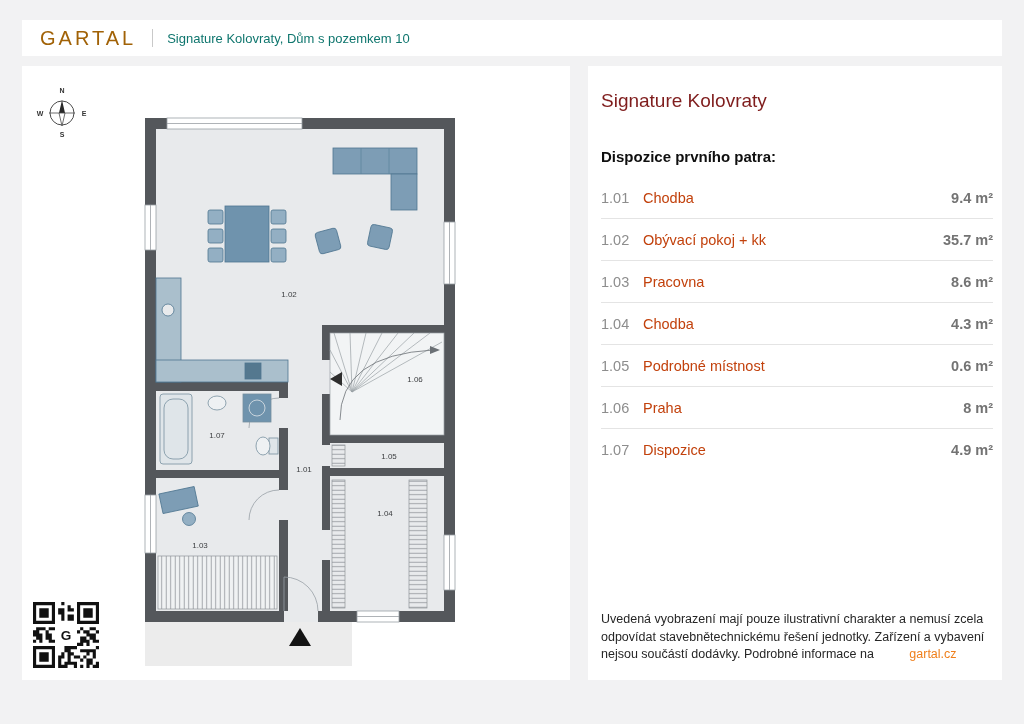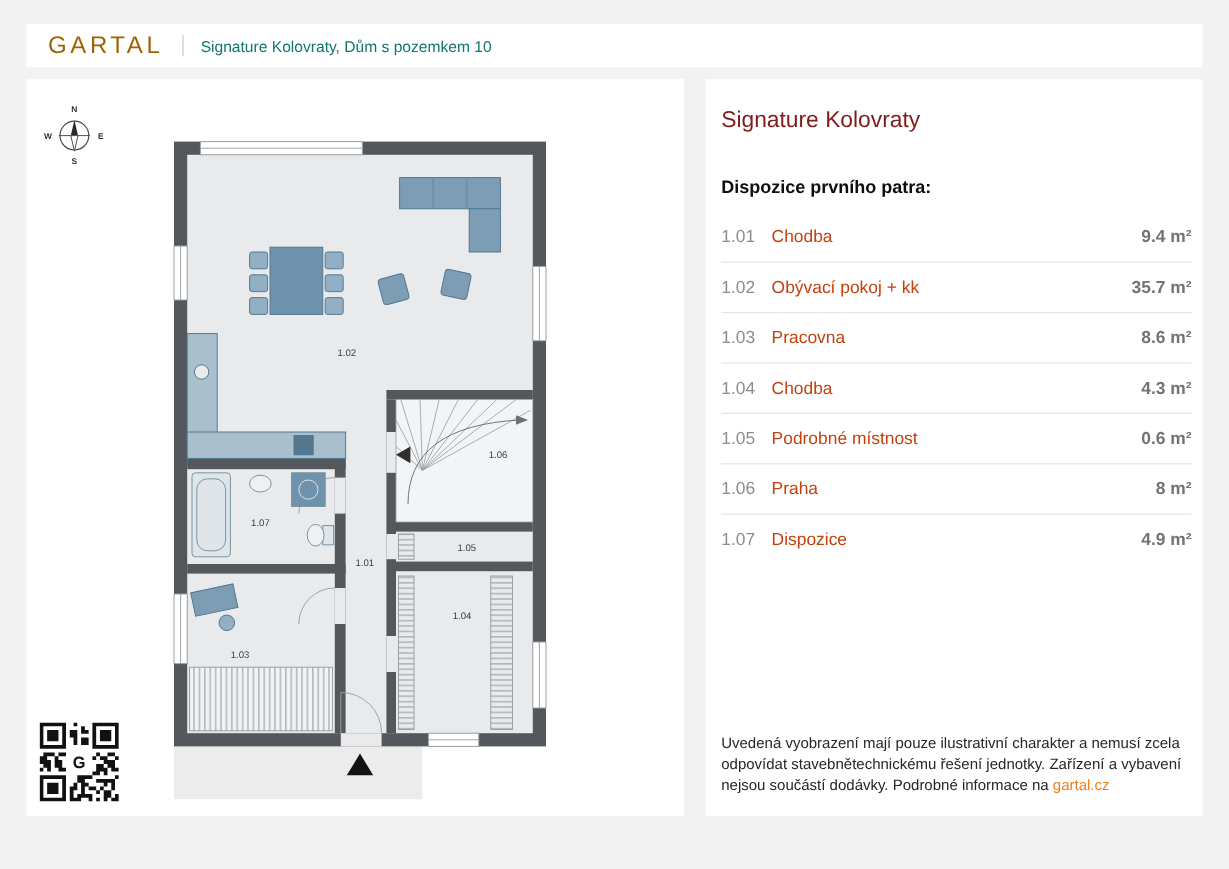--- a/index.html
+++ b/index.html
@@ -38,21 +38,21 @@
   .rooms{margin-top:12px;}
   .room-row{display:flex;align-items:center;height:41px;border-bottom:1px solid #e4e4e4;font-size:14.5px;}
   .room-row:last-child{border-bottom:none;}
   .room-code{color:#8d8d8d;width:38px;flex:none;}
   .room-name{flex:1;color:#c2410c;padding-left:4px;}
   .room-area{font-weight:700;color:#737373;}
   .disclaimer{
     position:absolute;left:13px;right:9px;bottom:16px;
     font-size:12.5px;line-height:1.42;color:#262626;
   }
-  .disclaimer a{color:#ef7f1b;cursor:pointer;text-decoration:none;}
+  .disclaimer a{color:#ef7f1b;cursor:pointer;text-decoration:none;margin-left:32px;}
 </style>
 </head>
 <body>
 
 <div class="header">
   <span class="logo">GARTAL</span>
   <span class="sep"></span>
   <span class="crumb">Signature Kolovraty, Dům s pozemkem 10</span>
 </div>
 

